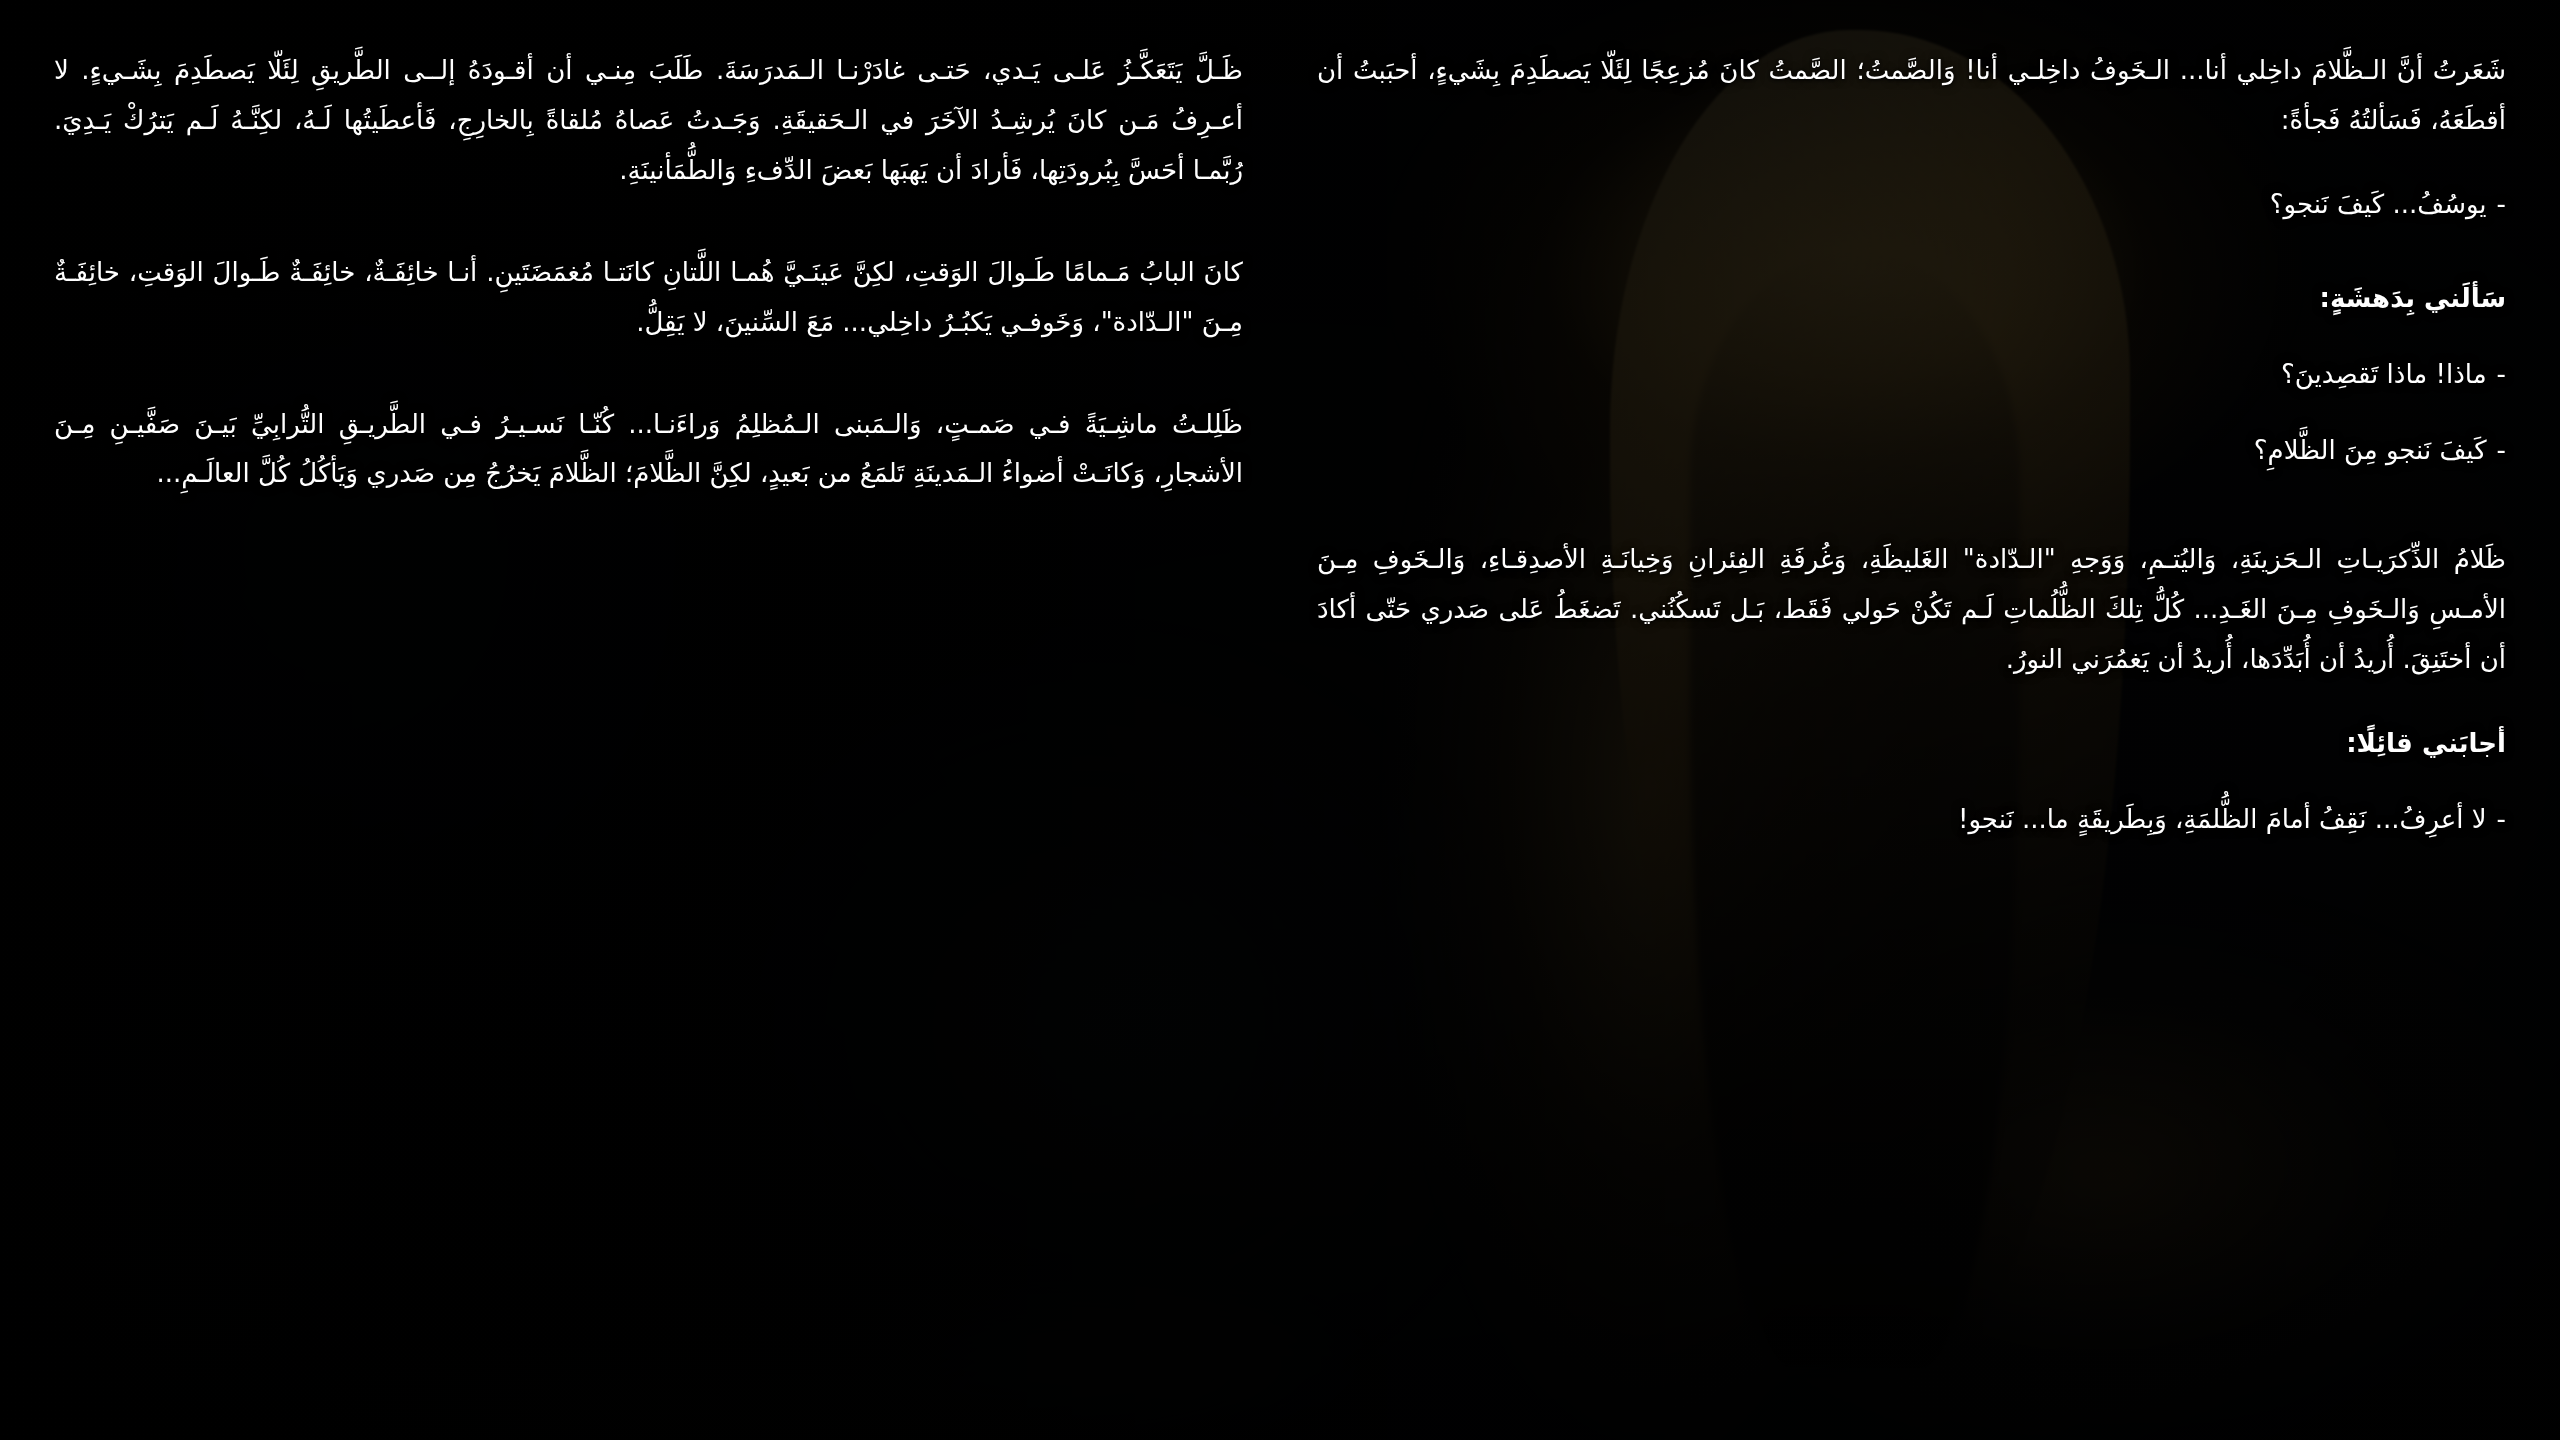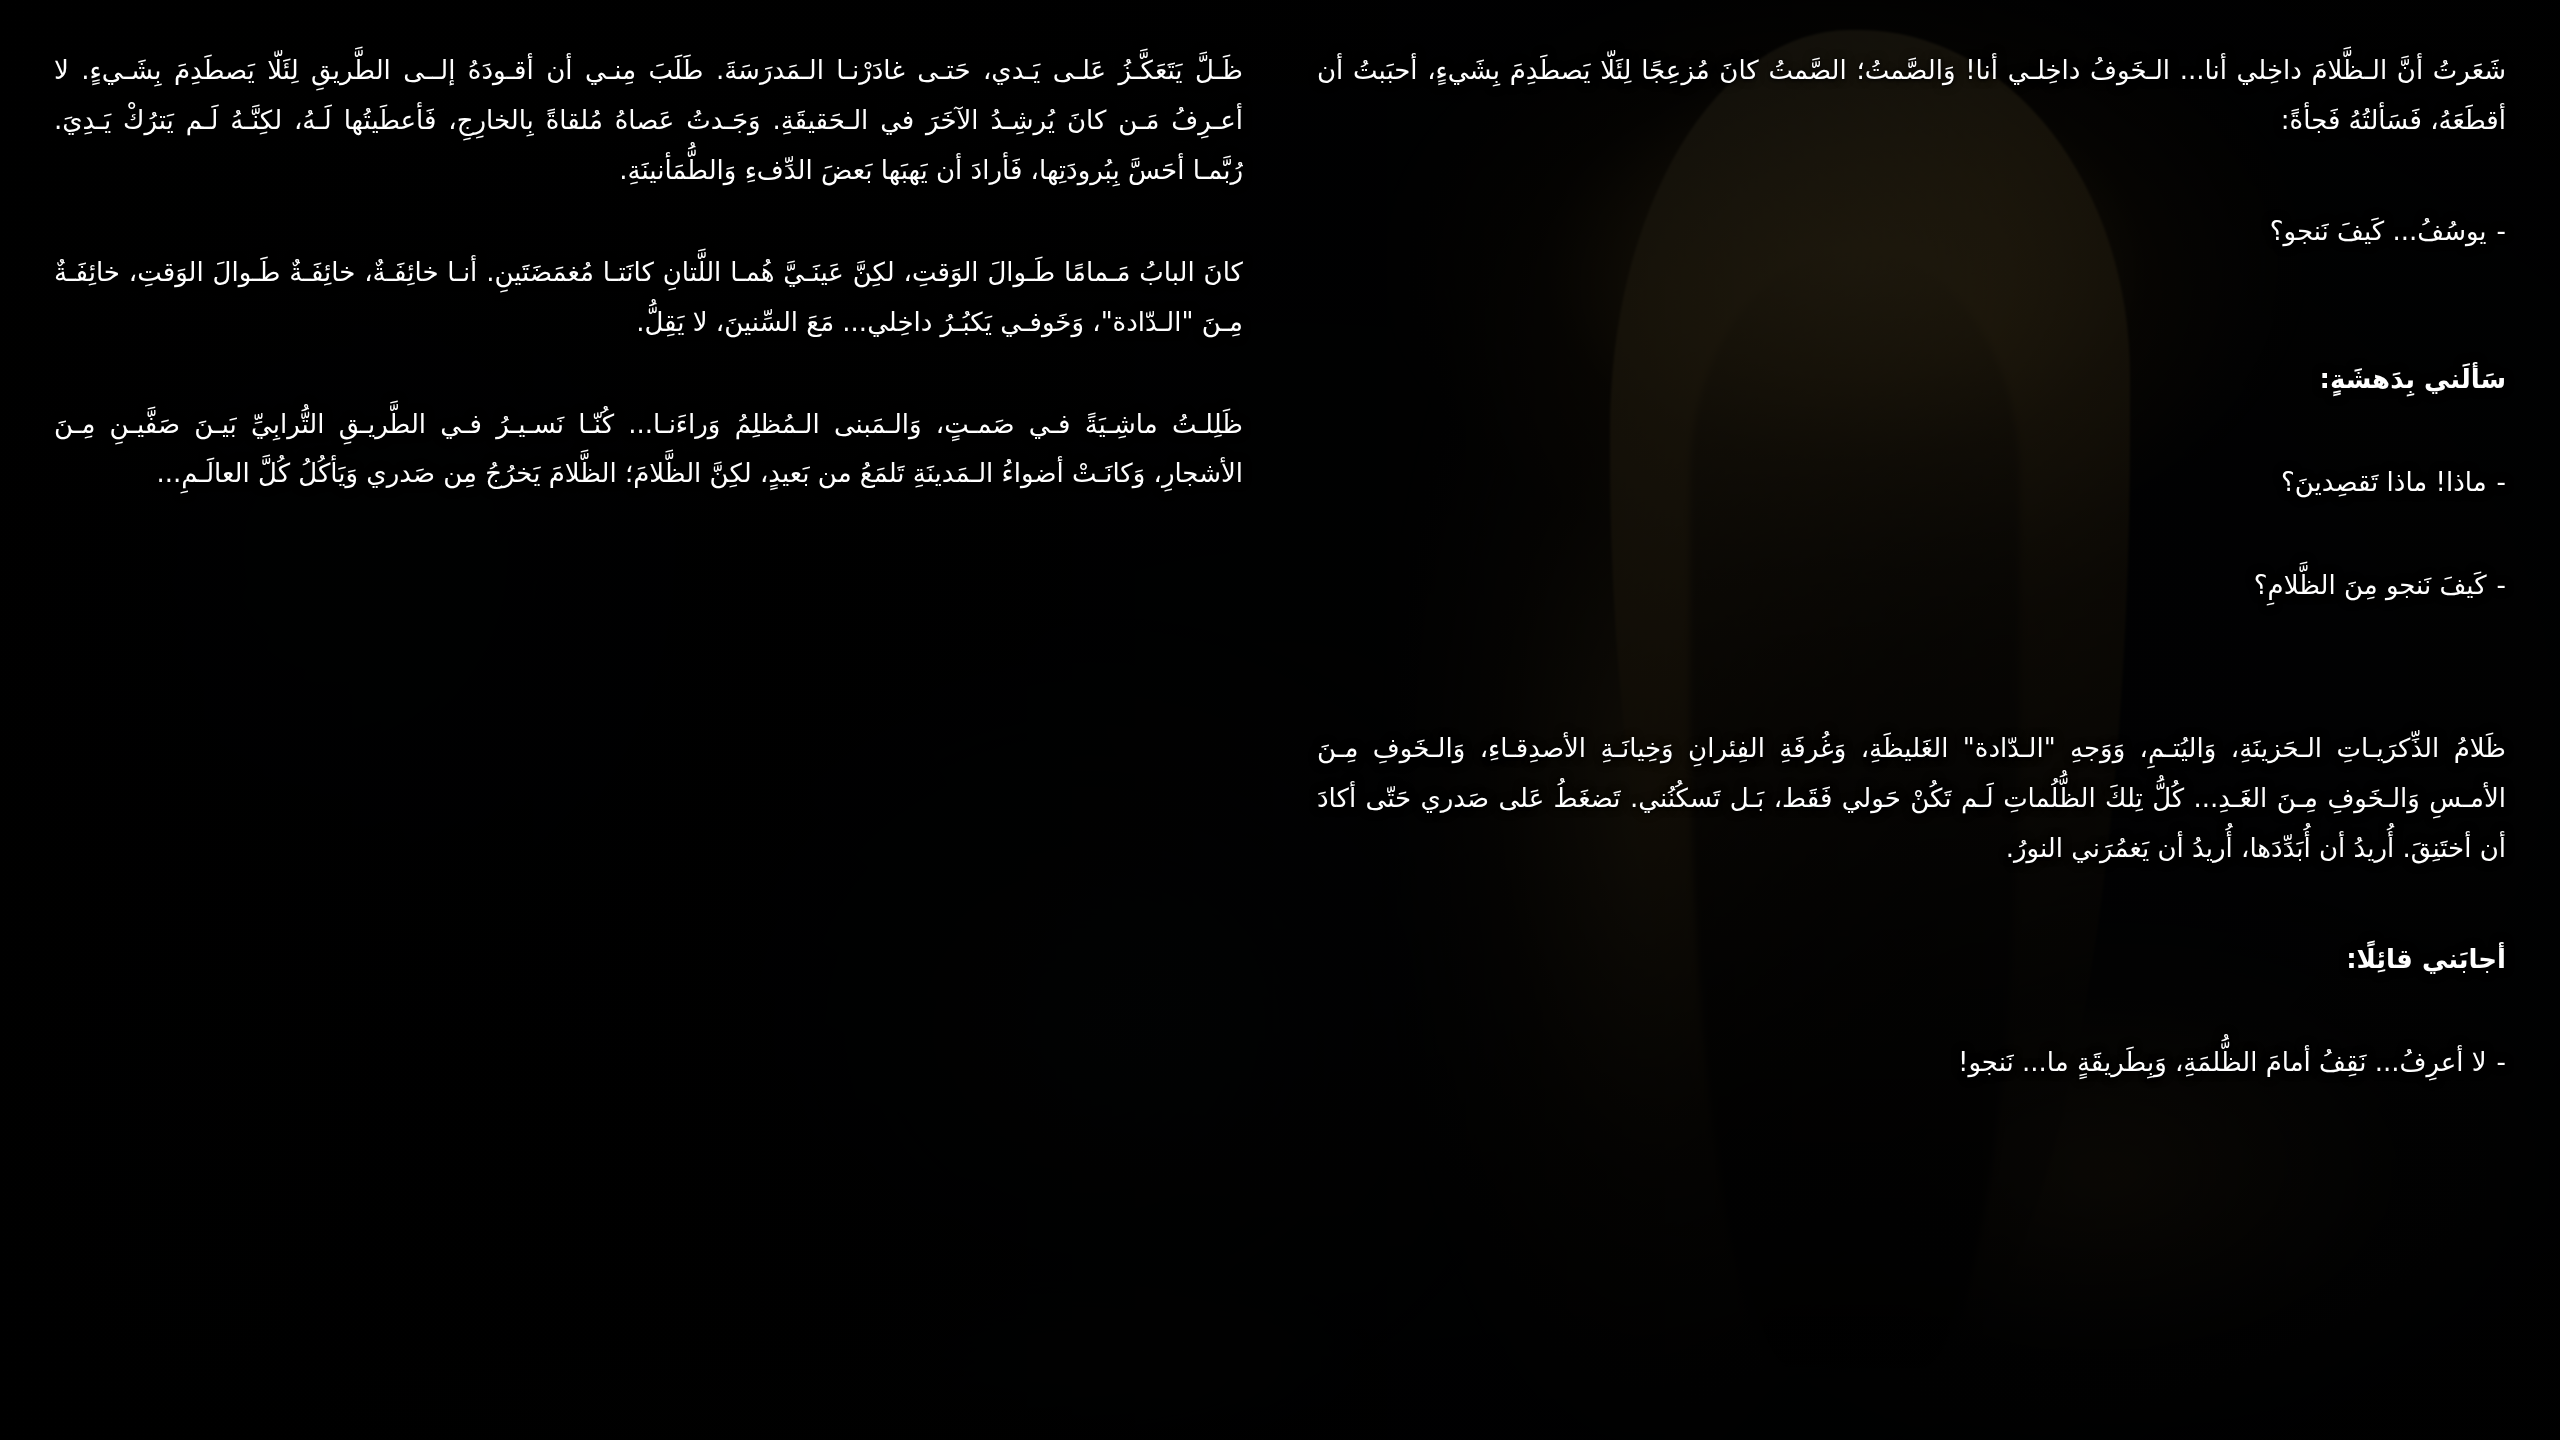--- a/index.html
+++ b/index.html
@@ -121,21 +121,21 @@
     flex-direction: column;
     color: #ffffff;
     font-size: 26px;
     line-height: 1.92;
     text-align: justify;
     text-justify: inter-word;
     letter-spacing: 0;
     text-shadow: 0 1px 3px rgba(0,0,0,0.95), 0 0 10px rgba(0,0,0,0.8);
   }
   .col-right { padding-left: 10px; }
-  .col-left  { padding-right: 10px; gap: 27px; }
+  .col-left  { padding-right: 10px; }
 
   p {
     margin: 0 0 34px 0;
   }
   p.gap-lg { margin-bottom: 52px; }
 
   .dialogue {
     text-align: right;
     margin: 0 0 26px 0;
   }

